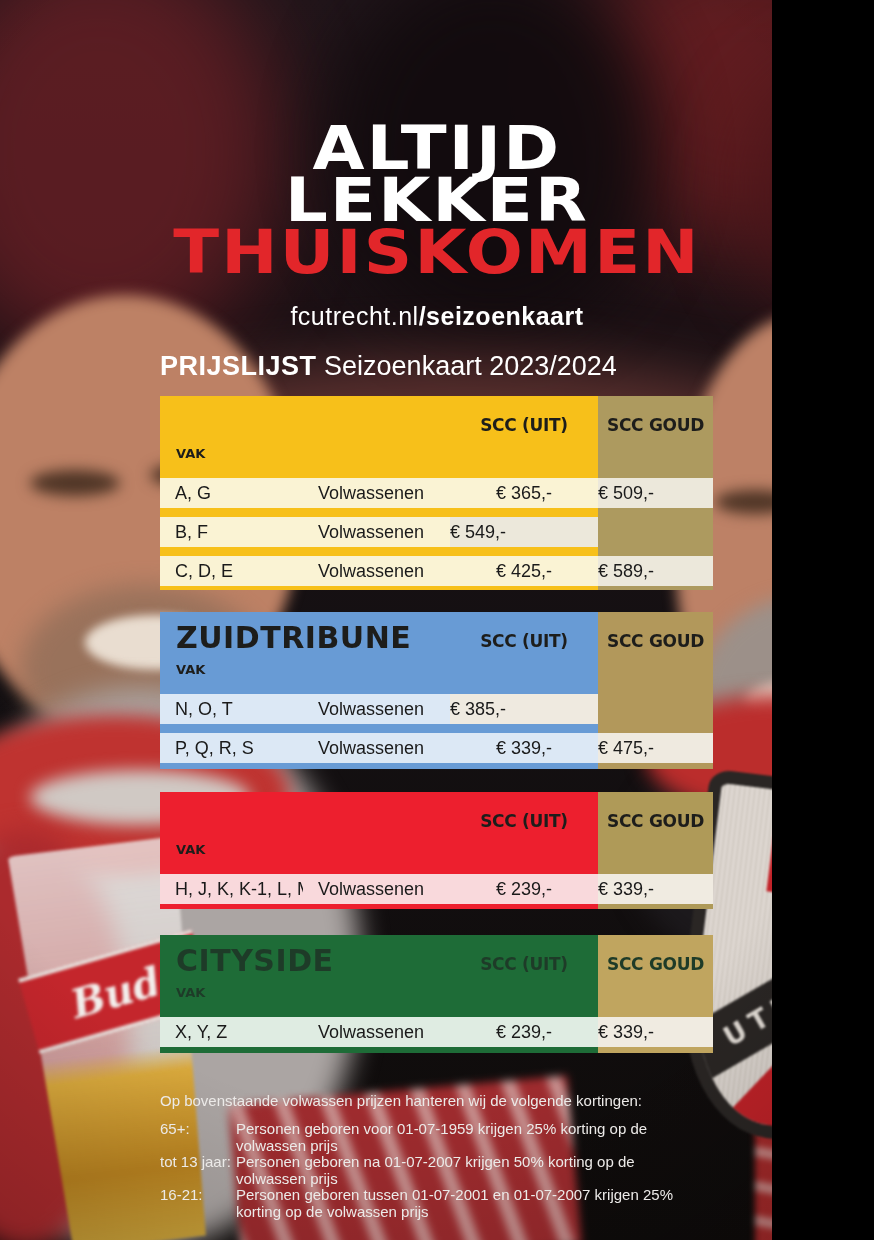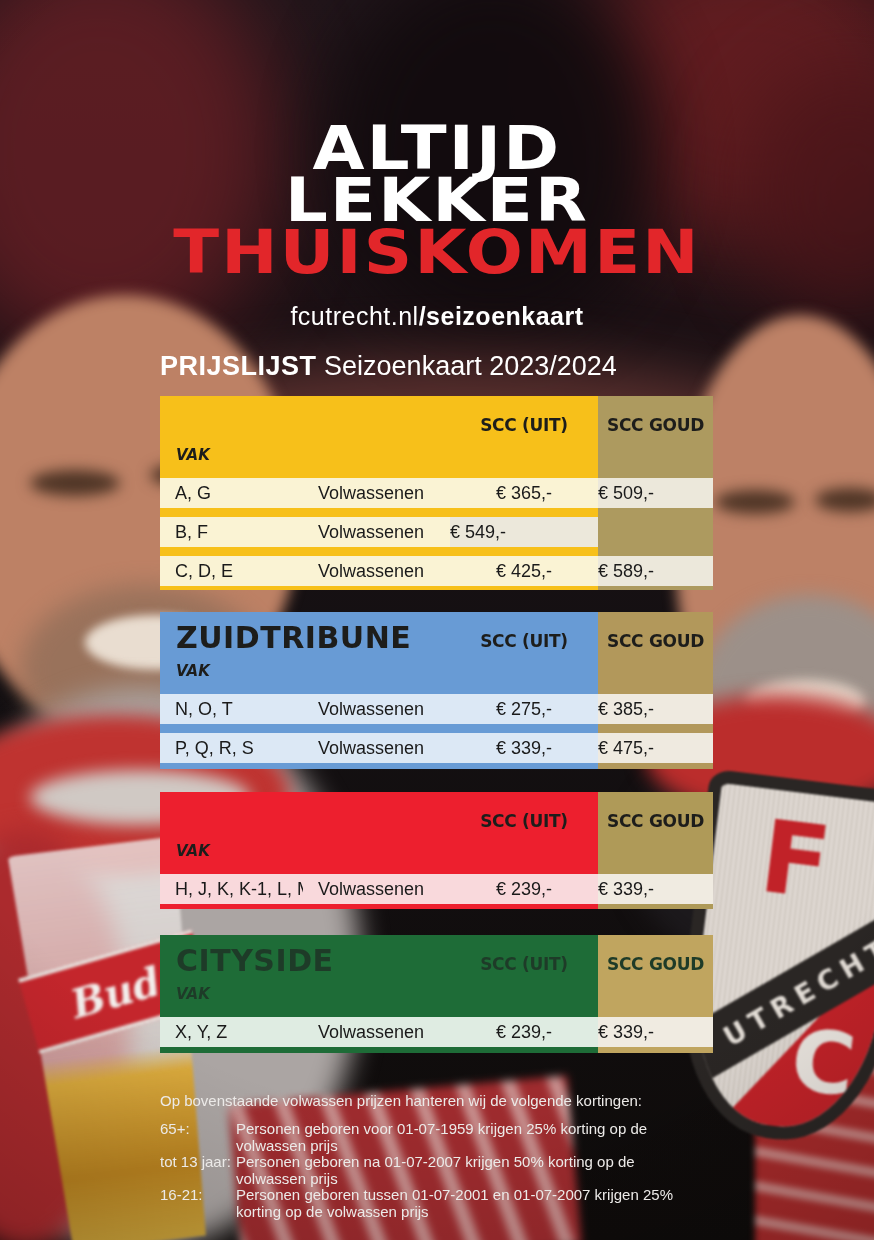--- a/index.html
+++ b/index.html
@@ -1,16 +1,16 @@
 <!DOCTYPE html>
 <html><head>
 <meta charset="utf-8">
 <style>
   html,body{margin:0;padding:0;background:#000;}
-  .poster{position:relative;width:874px;height:1240px;overflow:hidden;
+  .poster{position:relative;width:772px;height:1240px;overflow:hidden;
           font-family:"Liberation Sans",sans-serif;background:#140f10;}
 
   
   .bg{position:absolute;inset:0;overflow:hidden;z-index:0;
       background:linear-gradient(180deg,#20151a 0%,#1a1014 25%,#141012 55%,#0e0b0a 100%);}
   .blob{position:absolute;border-radius:50%;}
   .crowd1{left:-80px;top:-60px;width:360px;height:420px;background:#6e2026;filter:blur(45px);opacity:.75;}
   .crowd2{left:560px;top:-80px;width:380px;height:330px;background:#7c2023;filter:blur(50px);opacity:.7;}
   .crowd3{left:330px;top:-40px;width:330px;height:380px;background:#120b0e;filter:blur(35px);opacity:.95;}
   .crowd4{left:740px;top:60px;width:220px;height:260px;background:#4a1519;filter:blur(40px);opacity:.8;}
@@ -82,22 +82,22 @@
   .ptable{position:absolute;left:160px;width:553px;background:var(--hdr);color:var(--txt);}
   .t0{top:396px;height:194px;} .t1{top:612px;height:157px;}
   .t2{top:792px;height:117px;} .t3{top:935px;height:118px;}
   .goldcol{position:absolute;left:438px;top:0;bottom:0;width:115px;background:var(--gold);}
   .tname{position:absolute;left:16px;top:8px;font-family:"DejaVu Sans",sans-serif;
       font-weight:800;font-size:30px;letter-spacing:.5px;}
   .scc{position:absolute;top:19px;font-weight:bold;font-size:17px;text-align:center;
       font-family:"DejaVu Sans",sans-serif;letter-spacing:-.3px;}
   .scc-uit{left:290px;width:148px;}
   .scc-goud{left:438px;width:115px;}
-  .vaklab{position:absolute;left:16px;top:50px;font-weight:bold;font-size:15px;
-      font-family:"DejaVu Sans",sans-serif;font-style:italic;}
+  .vaklab{position:absolute;left:16px;top:50px;font-weight:bold;font-size:13px;
+      font-family:"DejaVu Sans",sans-serif;}
   .rows{position:absolute;left:0;right:0;top:82px;display:flex;flex-direction:column;gap:9px;border-radius:23px;}
   .prow{display:grid;grid-template-columns:143px 147px 148px 115px;height:30px;}
   .prow .c{background:var(--rowbg);font-size:18px;line-height:30px;color:#1a1a1a;white-space:nowrap;}
   .prow .c.vakc{padding-left:15px;}
   .prow .c.catc{padding-left:15px;}
   .prow .c.price{text-align:center;}
   .prow .c.gcell{background:var(--goldrow);}
 
   .f-intro{position:absolute;left:160px;top:1092px;width:560px;color:#eceae8;font-size:15px;}
   .f-list{position:absolute;left:160px;top:1121px;width:520px;color:#eceae8;font-size:15px;line-height:16.5px;}
@@ -195,21 +195,20 @@
     <section class="ptable t1" style="--hdr: #689BD5; --gold: #B2985B; --rowbg: #DCE8F5; --goldrow: #EFEAE0; --txt: #1D1D1B;">
       <div class="goldcol"></div>
       <div class="tname">ZUIDTRIBUNE</div>
       <div class="scc scc-uit">SCC (UIT)</div>
       <div class="scc scc-goud">SCC GOUD</div>
       <div class="vaklab">VAK</div>
       <div class="rows">
         <div class="prow">
           <div class="c vakc">N, O, T</div>
           <div class="c catc">Volwassenen</div>
-          <div class="c price">€ 275,-</div>
           <div class="c gcell">€ 385,-</div>
         </div>
         <div class="prow">
           <div class="c vakc">P, Q, R, S</div>
           <div class="c catc">Volwassenen</div>
           <div class="c price">€ 339,-</div>
           <div class="c gcell">€ 475,-</div>
         </div>
       </div>
     </section>

